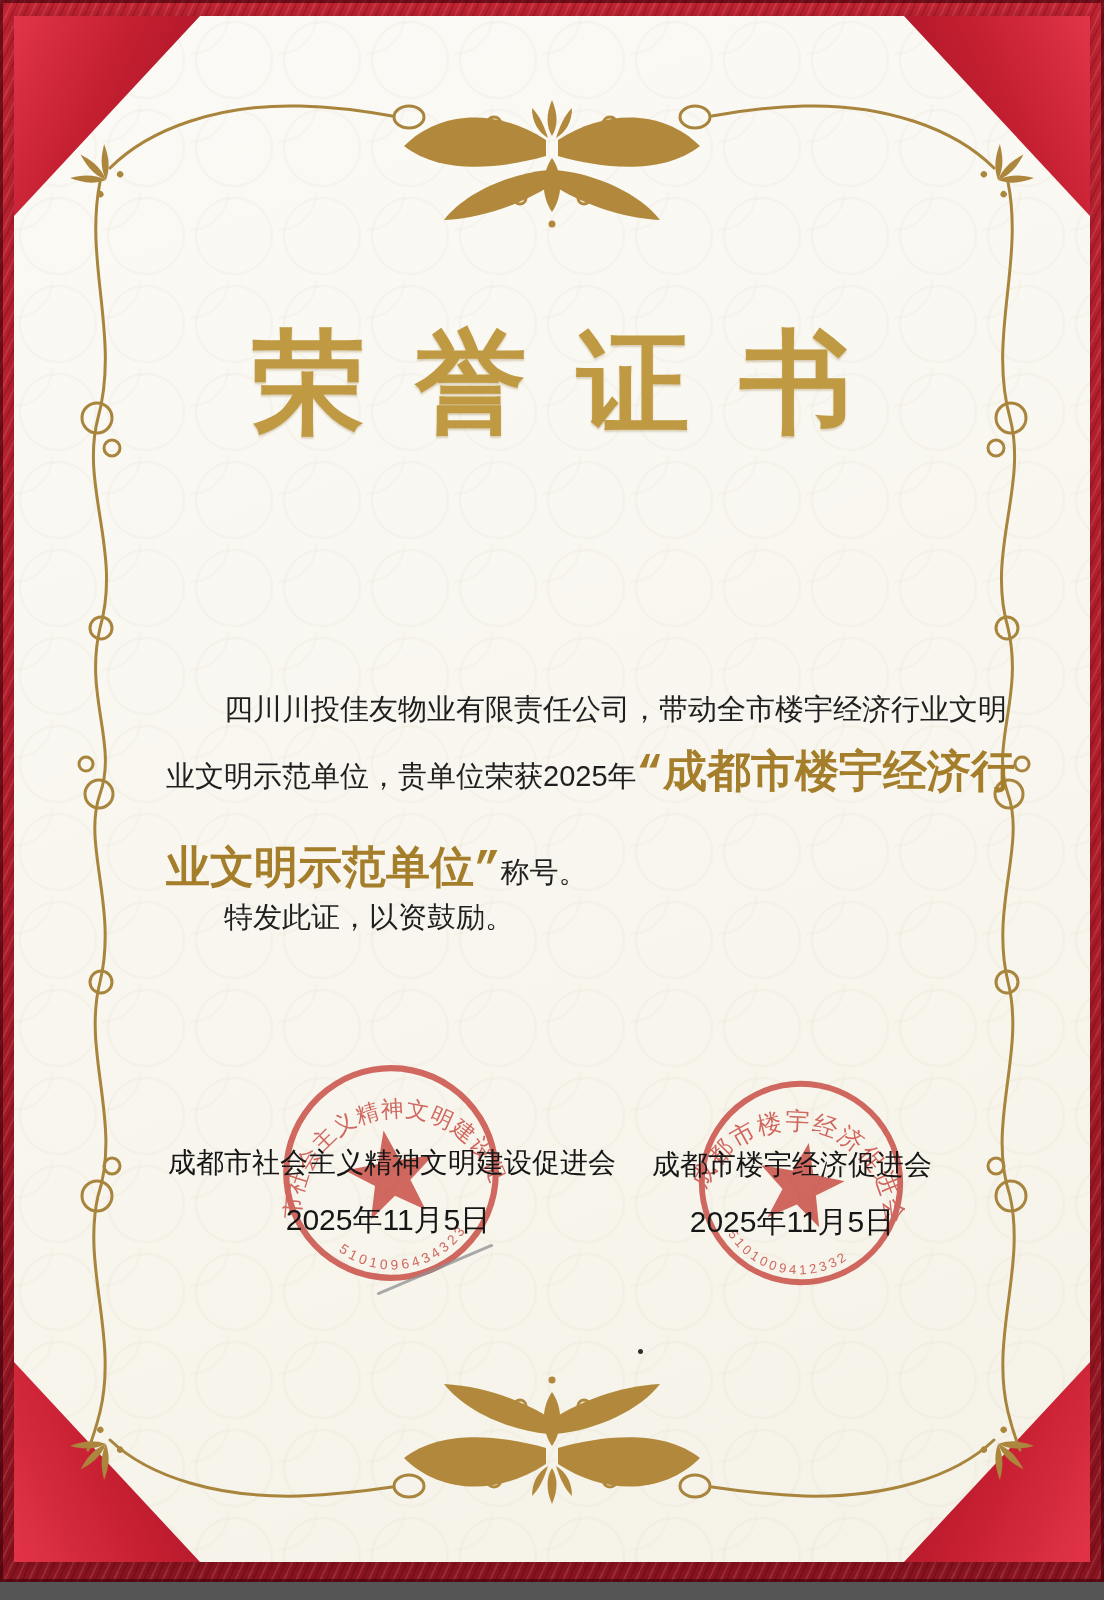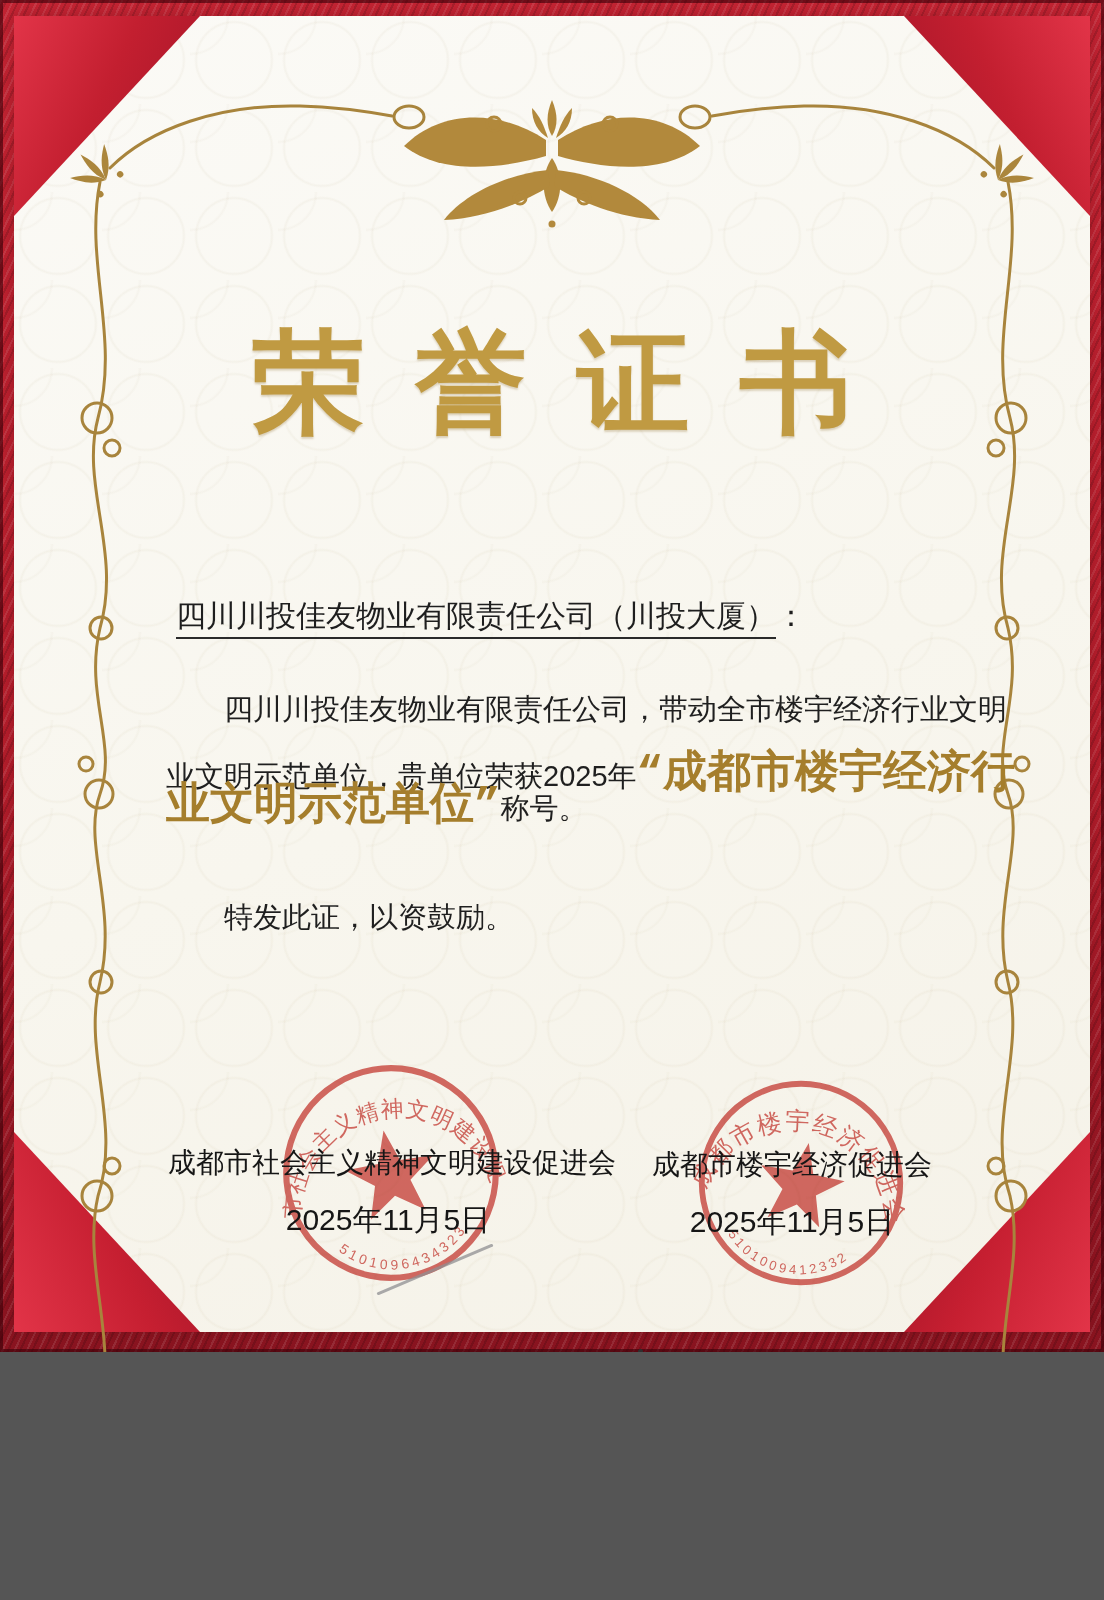--- a/index.html
+++ b/index.html
@@ -1,17 +1,17 @@
 <!DOCTYPE html>
 <html><head>
 <meta charset="utf-8">
 <style>
   html,body{margin:0;padding:0;background:#555;}
   .stage{
-    position:relative;width:1104px;height:1352px;overflow:hidden;
+    position:relative;width:1104px;height:1582px;overflow:hidden;
     font-family:"Liberation Sans", sans-serif;
     background:
       repeating-linear-gradient(115deg, rgba(255,255,255,.10) 0 2px, rgba(255,255,255,0) 2px 5px, rgba(0,0,0,.14) 5px 7px, rgba(0,0,0,0) 7px 11px),
       linear-gradient(180deg,#c32433 0%, #b51e2c 55%, #8a1420 100%);
     box-shadow:inset 0 0 0 3px rgba(55,0,8,.6);
   }
   .paper{
     position:absolute;left:14px;top:16px;right:14px;bottom:20px;
     background:
       radial-gradient(circle 40px at 50% 50%, rgba(196,182,148,0) 36px, rgba(196,182,148,.10) 38px, rgba(196,182,148,0) 40px),
@@ -123,29 +123,26 @@
     <use href="#fleur" transform="translate(998,180) rotate(45)"></use>
     <use href="#fleur" transform="translate(106,1444) rotate(-135)"></use>
     <use href="#fleur" transform="translate(998,1444) rotate(135)"></use>
 
     <use href="#damask" transform="translate(552,152)"></use>
     <use href="#damask" transform="translate(552,1452) scale(1,-1)"></use>
   </svg>
 
   <div class="title">荣誉证书</div>
 
-  <div class="recipient">
-    <span class="name">四川川投佳友物业有限责任公司（川投大厦）</span><span>：</span>
-  </div>
 
   <div class="bodyline indent" style="top:690px;">四川川投佳友物业有限责任公司，带动全市楼宇经济行业文明</div>
   <div class="bodyline" style="top:742px;">
     <span>业文明示范单位，贵单位荣获2025年</span><span class="award">“成都市楼宇经济行</span>
   </div>
-  <div class="bodyline" style="top:774px;">
+  <div class="bodyline" style="top:838px;">
     <span class="award">业文明示范单位”</span><span>称号。</span>
   </div>
   <div class="bodyline indent" style="top:898px;">特发此证，以资鼓励。</div>
 
   <div class="sig" style="left:168px;top:1144px;width:440px;">
     <div class="org">成都市社会主义精神文明建设促进会</div>
     <div class="date">2025年11月5日</div>
   </div>
   <div class="sig" style="left:642px;top:1146px;width:300px;">
     <div class="org">成都市楼宇经济促进会</div>

